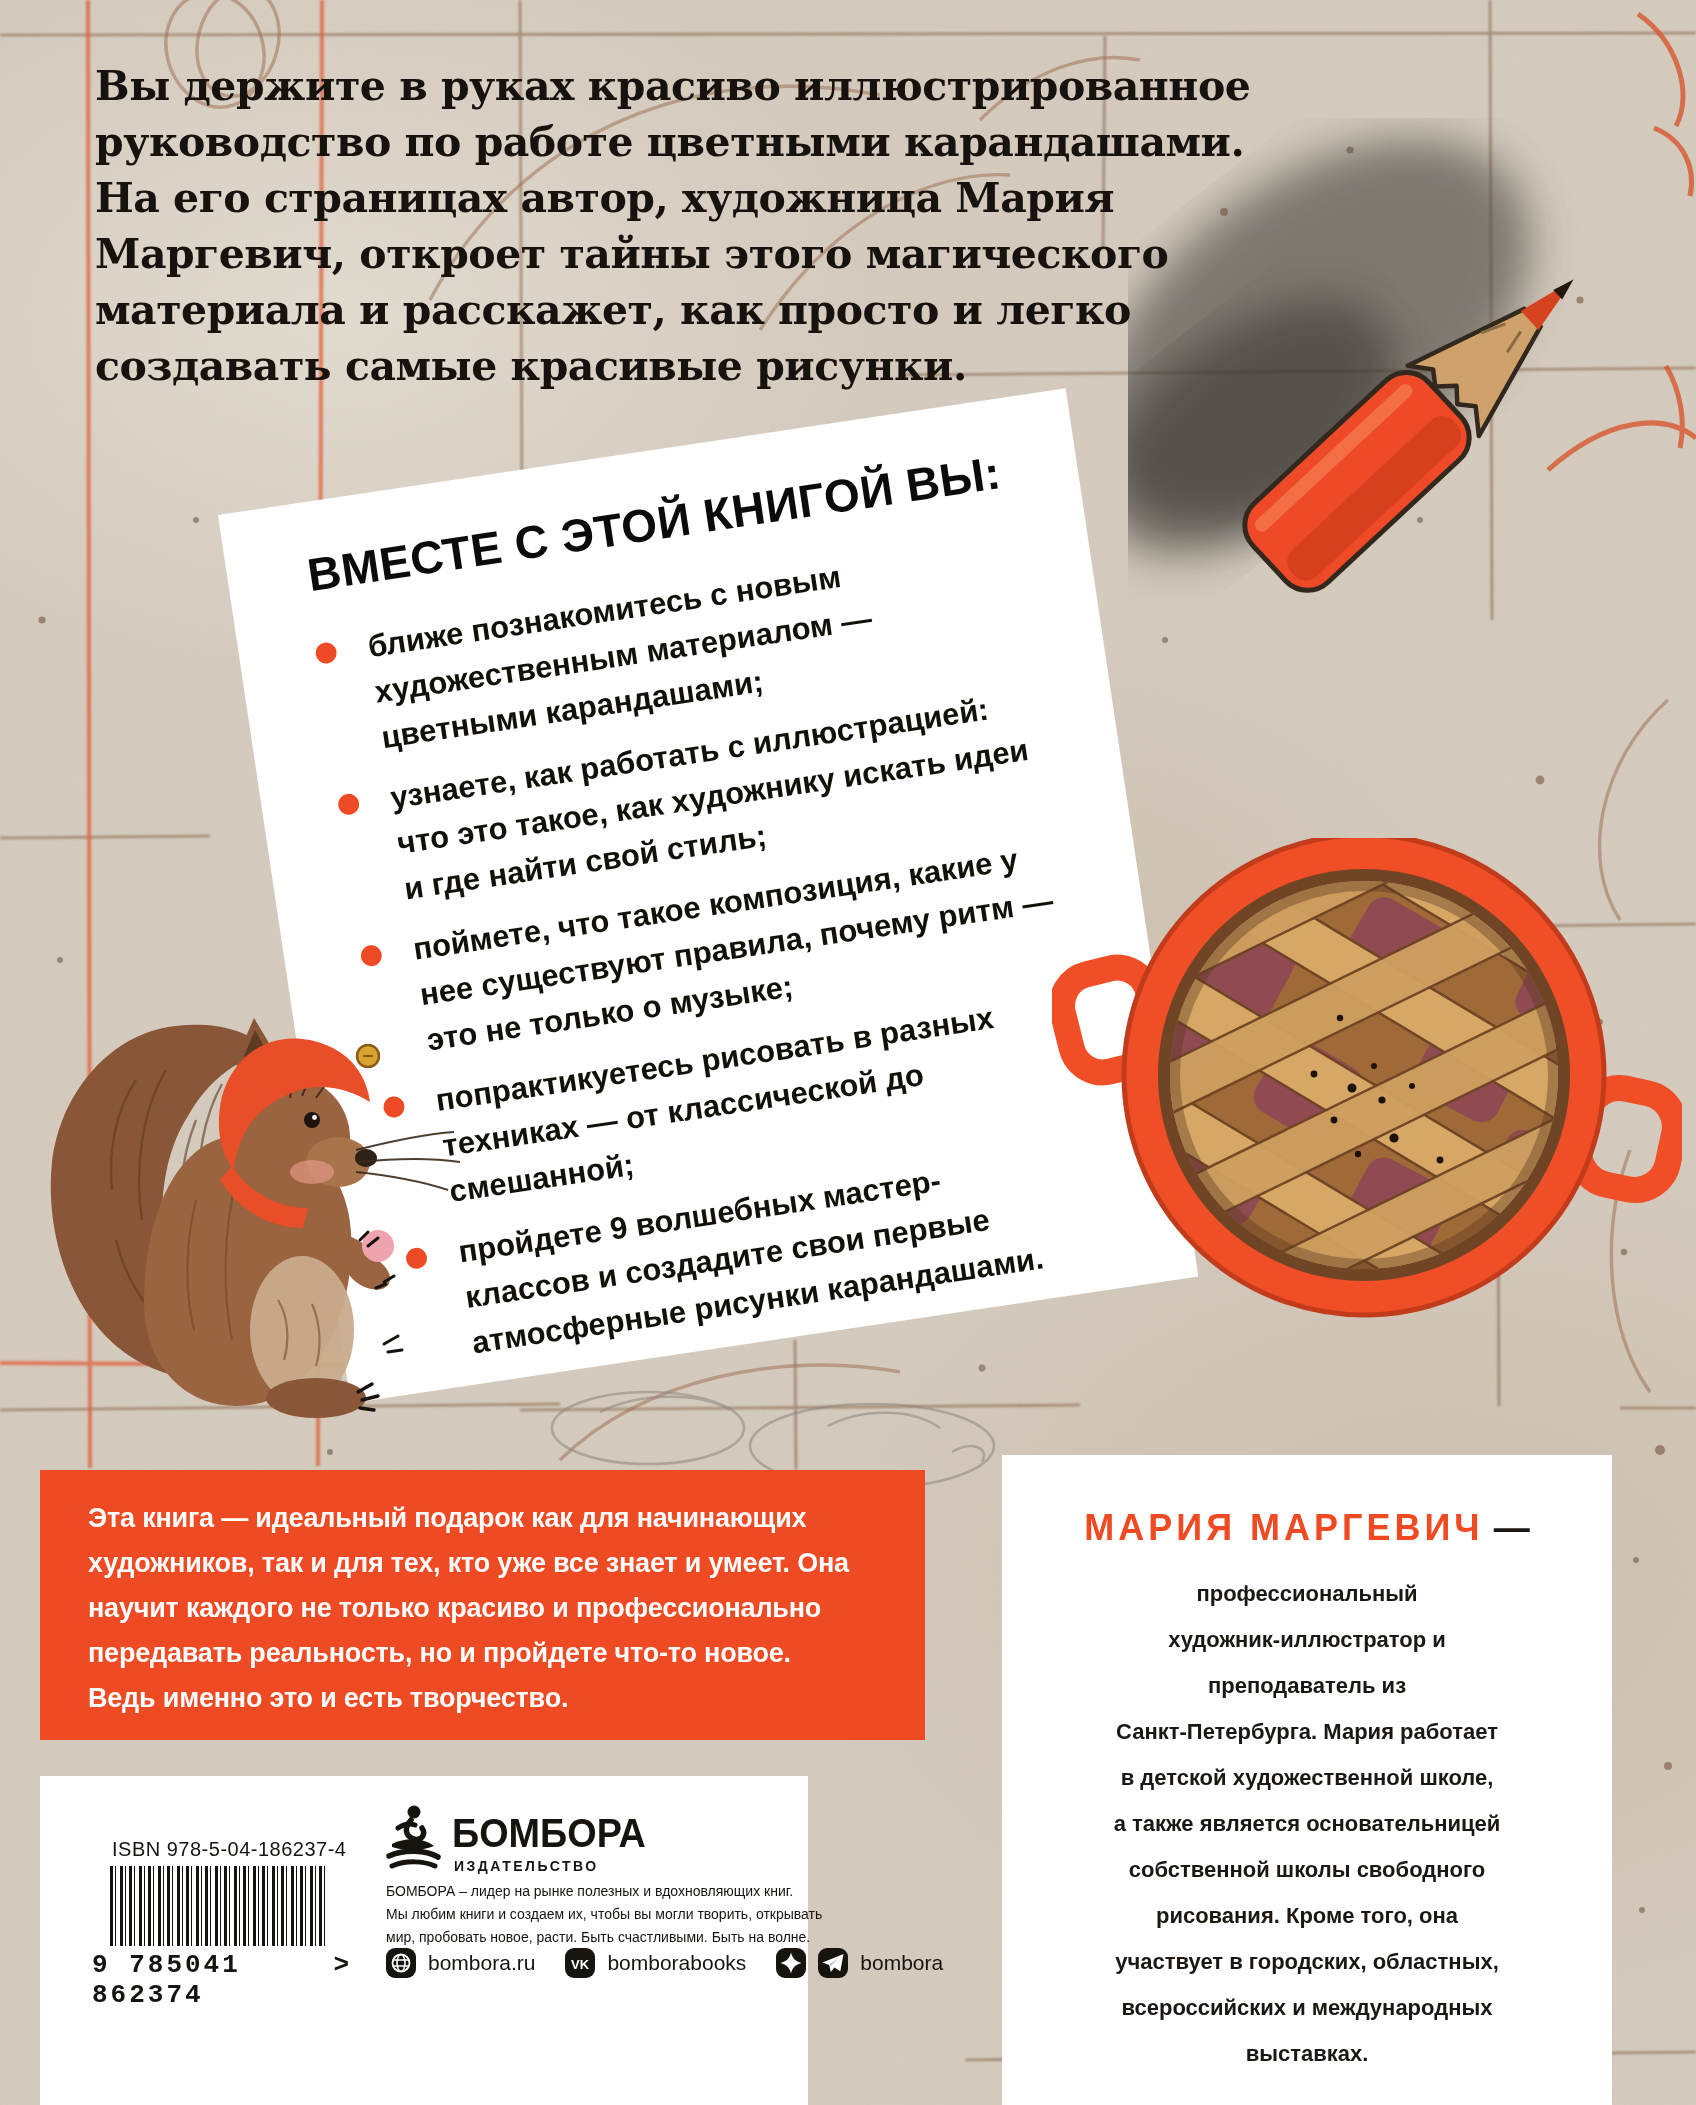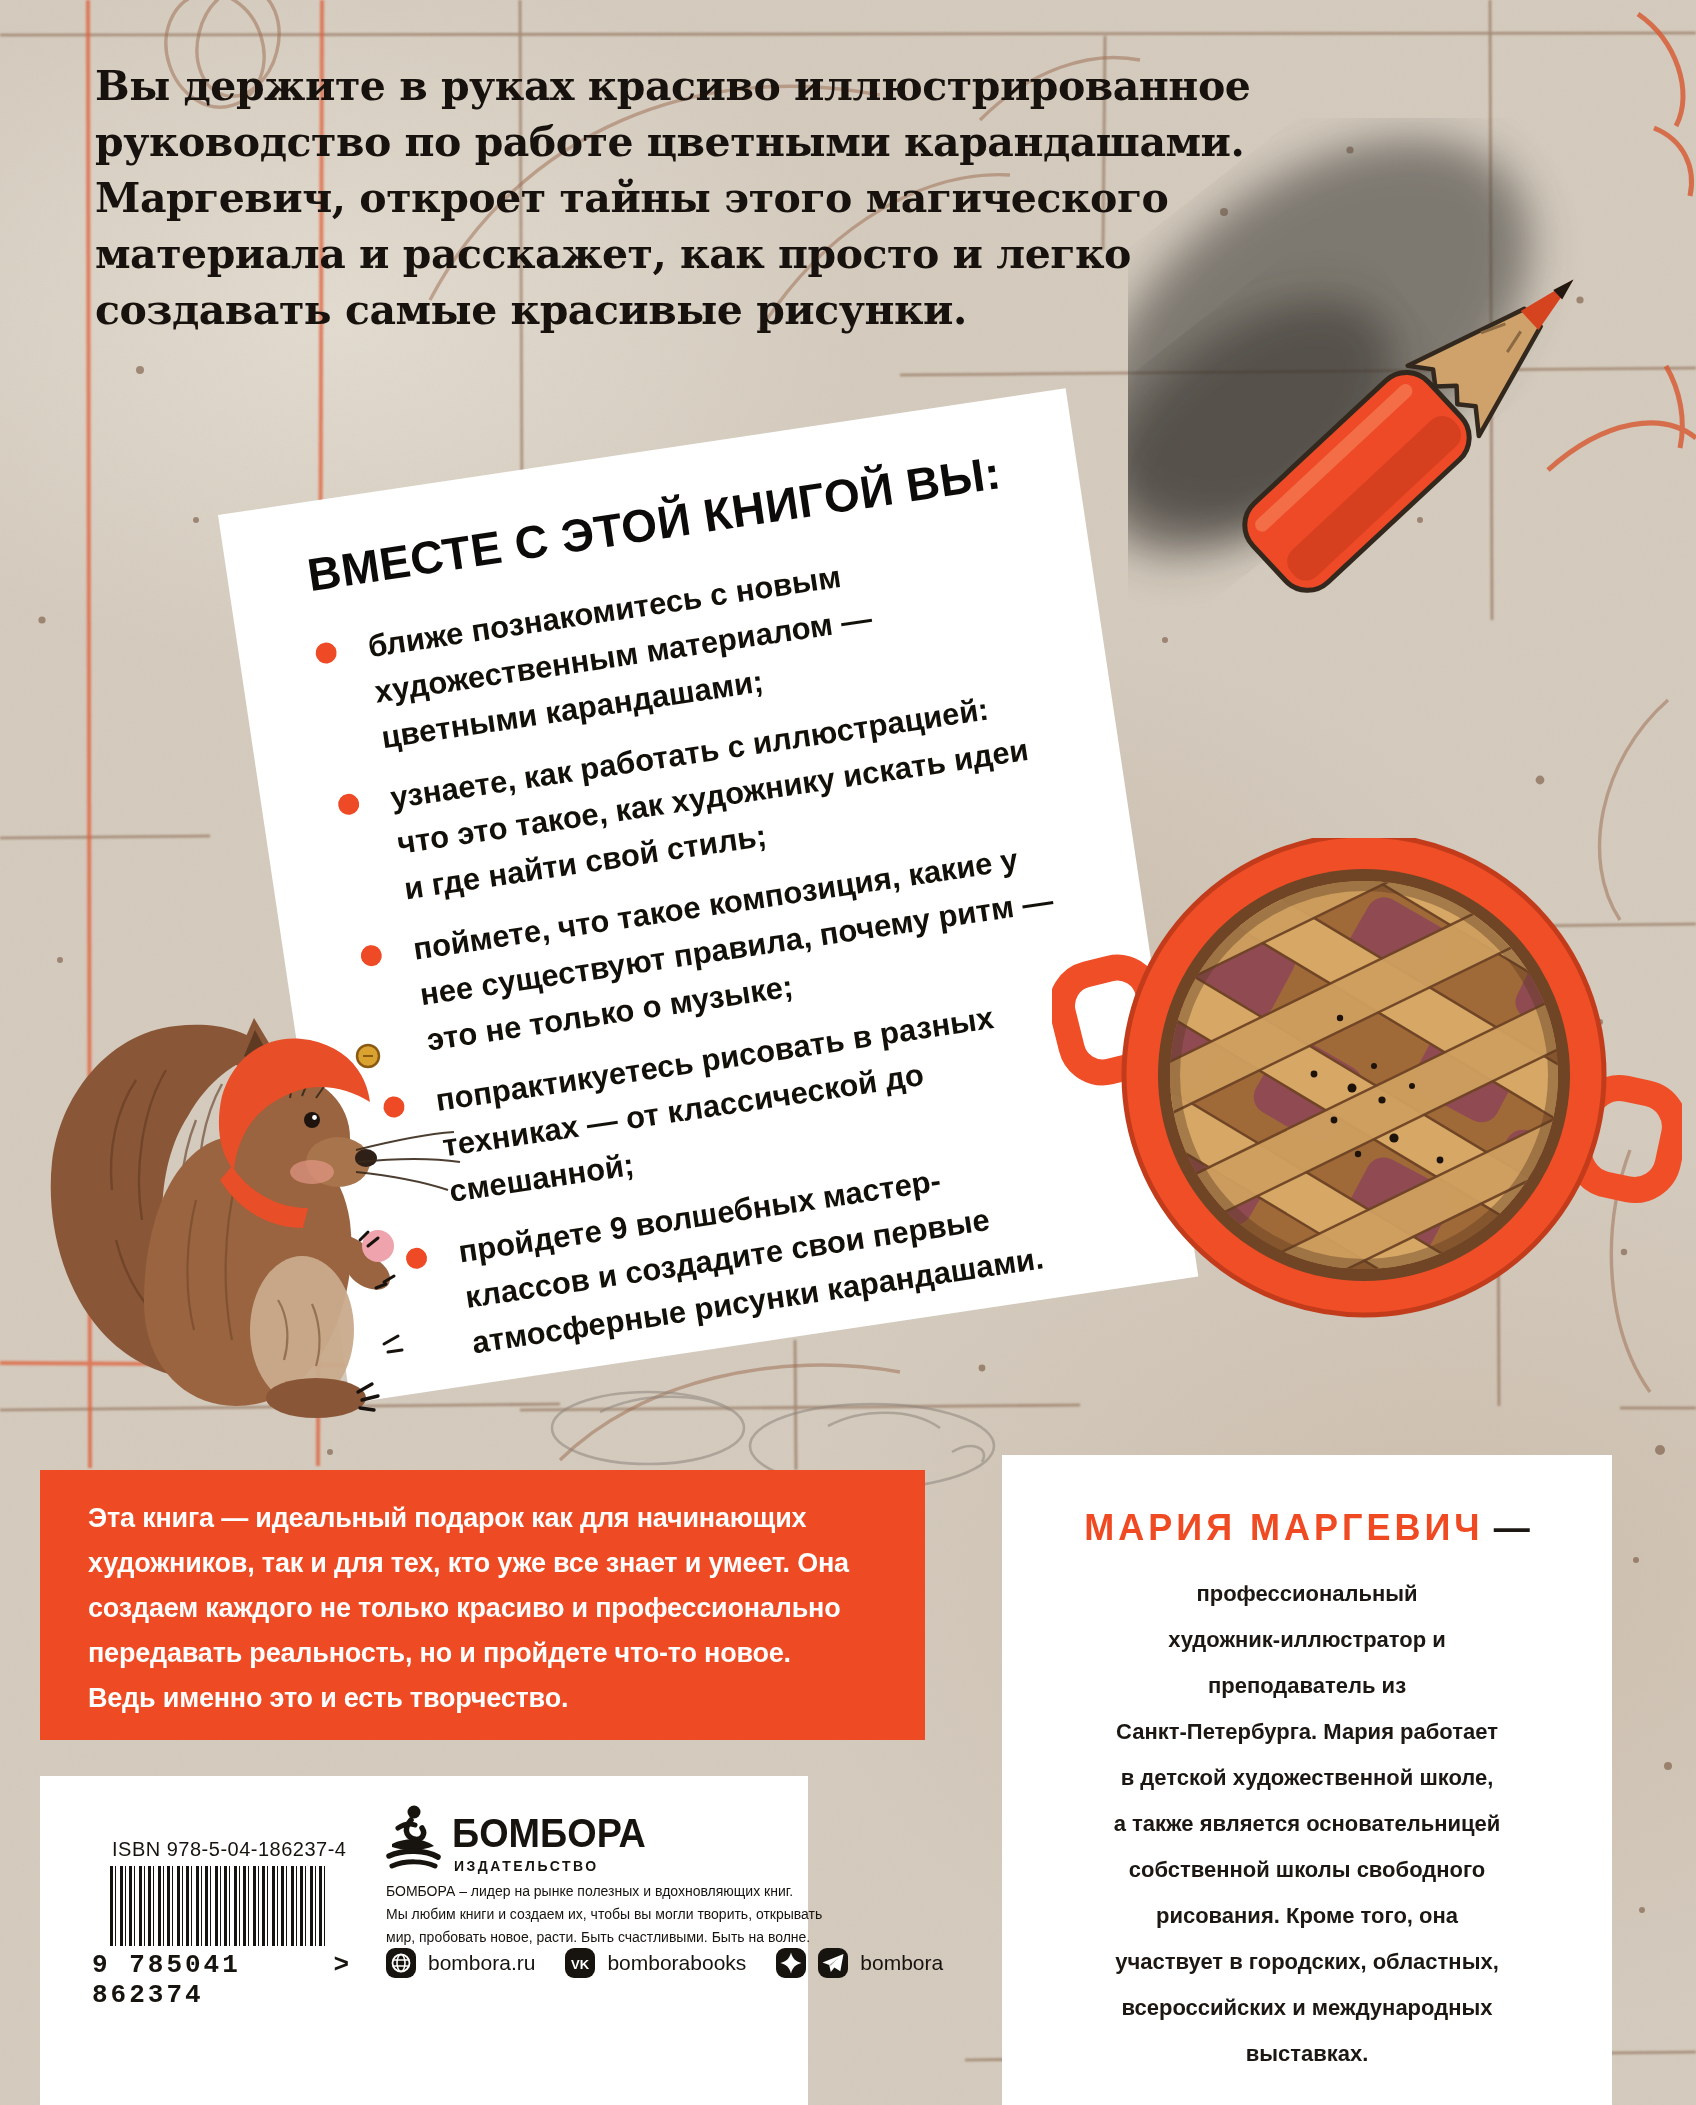--- a/index.html
+++ b/index.html
@@ -153,20 +153,21 @@
         <circle cx="330" cy="1452" r="3"></circle>
       <circle cx="1350" cy="150" r="3.6"></circle>
         <circle cx="1420" cy="520" r="3"></circle>
         <circle cx="1624" cy="1252" r="3.2"></circle>
     </g>
   </svg>
 
   <div class="intro">
     <div>Вы держите в руках красиво иллюстрированное</div>
     <div>руководство по работе цветными карандашами.</div>
+    <div>На его страницах автор, художница Мария</div>
     <div>Маргевич, откроет тайны этого магического</div>
     <div>материала и расскажет, как просто и легко</div>
     <div>создавать самые красивые рисунки.</div>
   </div>
 
   <svg class="illus pencil" style="left:1128px;top:118px;" width="520" height="520" viewBox="0 0 520 520">
     <defs>
         <filter id="pblur">
           <feGaussianBlur stdDeviation="22"></feGaussianBlur>
         </filter>
@@ -330,21 +331,21 @@
       </g>
       <g stroke="#17120e" stroke-width="3" stroke-linecap="round">
         <path d="M368 344 L 382 336 M372 352 L 386 350"></path>
       </g>
     </g>
   </svg>
 
   <div class="gift">
     <div>Эта книга — идеальный подарок как для начинающих</div>
     <div>художников, так и для тех, кто уже все знает и умеет. Она</div>
-    <div>создаем каждого не только красиво и профессионально</div>
+    <div>научит каждого не только красиво и профессионально</div>
     <div>передавать реальность, но и пройдете что-то новое.</div>
     <div>Ведь именно это и есть творчество.</div>
   </div>
 
   <div class="author">
     <div class="author-title">
       <span>МАРИЯ МАРГЕВИЧ</span><span class="dash"> —</span>
     </div>
     <div class="author-bio">профессиональный
 художник-иллюстратор и

